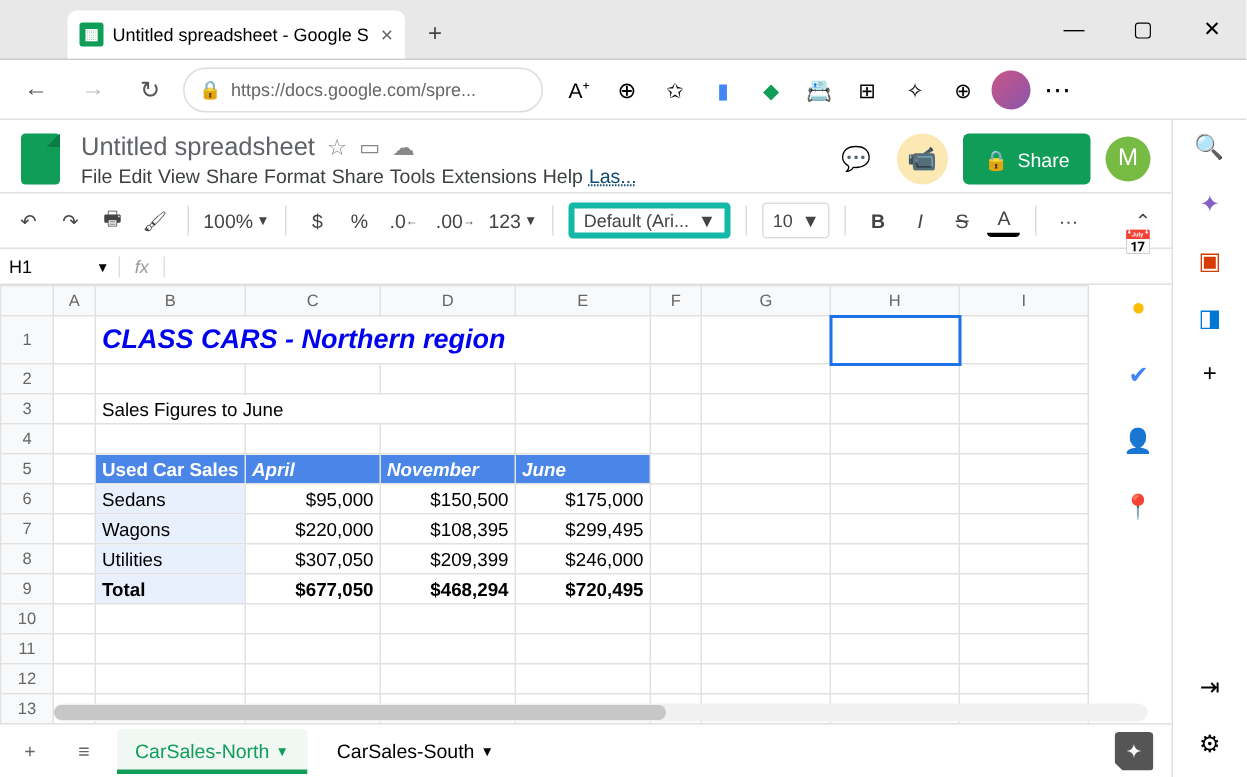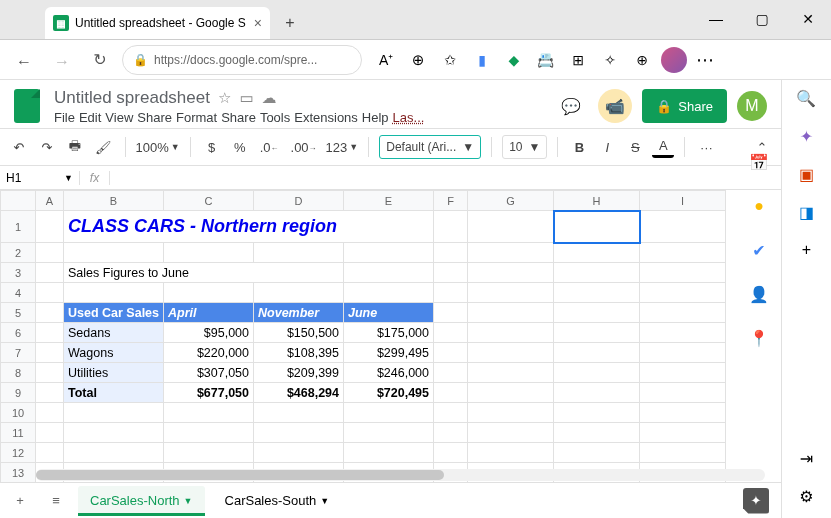--- a/index.html
+++ b/index.html
@@ -29,35 +29,35 @@
 
 .doc-header { display:flex; align-items:center; padding:4px 10px 0; gap:10px; }
 .sheets-logo { width:34px; height:44px; display:flex; align-items:center; justify-content:center; }
 .sheets-logo .ic { width:26px; height:34px; background:#0f9d58; border-radius:3px; position:relative; }
 .sheets-logo .ic::after { content:""; position:absolute; right:0; top:0; border-style:solid; border-width:0 0 9px 9px; border-color:transparent transparent #0a7d46 transparent; }
 .doc-title-row { display:flex; align-items:center; gap:8px; }
 .doc-title { font-size:17px; color:#5f6368; }
 .title-ic { color:#888; font-size:15px; }
 .menu-row { display:flex; gap:4px; font-size:13px; color:#3c4043; margin-top:2px; }
 .menu-row span { cursor:default; }
-.menu-row .last { text-decoration:underline dotted; color:#7f1d1d; }
+.menu-row .last { text-decoration:underline dotted; color:#0c4a6e; }
 
 .hdr-right { margin-left:auto; display:flex; align-items:center; gap:10px; }
 .hdr-ic { width:34px; height:34px; border-radius:50%; display:flex; align-items:center; justify-content:center; color:#555; }
 .meet { background:#fce8b2; }
 .share-btn { background:#0f9d58; color:#fff; height:34px; border-radius:4px; padding:0 14px; display:flex; align-items:center; gap:6px; font-size:13px; font-weight:500; }
 .user-av { width:30px; height:30px; border-radius:50%; background:#7b4; color:#fff; display:flex; align-items:center; justify-content:center; font-weight:500; margin-right:4px; }
 
 
 .toolbar { height:38px; border-top:1px solid #e0e0e0; border-bottom:1px solid #e0e0e0; display:flex; align-items:center; padding:0 8px; gap:6px; font-size:13px; color:#444; }
 .tb-btn { min-width:22px; height:26px; display:flex; align-items:center; justify-content:center; padding:0 3px; border-radius:3px; }
 .tb-sep { width:1px; height:20px; background:#ddd; margin:0 4px; }
 .tb-drop { display:flex; align-items:center; gap:2px; }
 .tb-drop .caret { font-size:9px; }
-.font-sel { border:1px solid #14b8a6; height:24px; padding:0 6px; display:flex; align-items:center; gap:6px; border-radius:3px; font-size:12px; min-width:90px; }
+.font-sel { border:4px solid #14b8a6; height:24px; padding:0 6px; display:flex; align-items:center; gap:6px; border-radius:3px; font-size:12px; min-width:90px; }
 .size-sel { border:1px solid #ddd; height:24px; padding:0 6px; display:flex; align-items:center; gap:6px; border-radius:3px; font-size:12px; min-width:40px; justify-content:space-between;}
 
 .chevup { margin-left:auto; }
 
 
 .fx-bar { height:24px; border-bottom:1px solid #e0e0e0; display:flex; align-items:center; font-size:12px; }
 .name-box { width:80px; border-right:1px solid #e0e0e0; padding:0 6px; display:flex; align-items:center; justify-content:space-between; }
 .fx-lbl { width:30px; text-align:center; color:#999; font-style:italic; border-right:1px solid #e0e0e0; }
 .fx-input { flex:1; padding:0 6px; }
 

